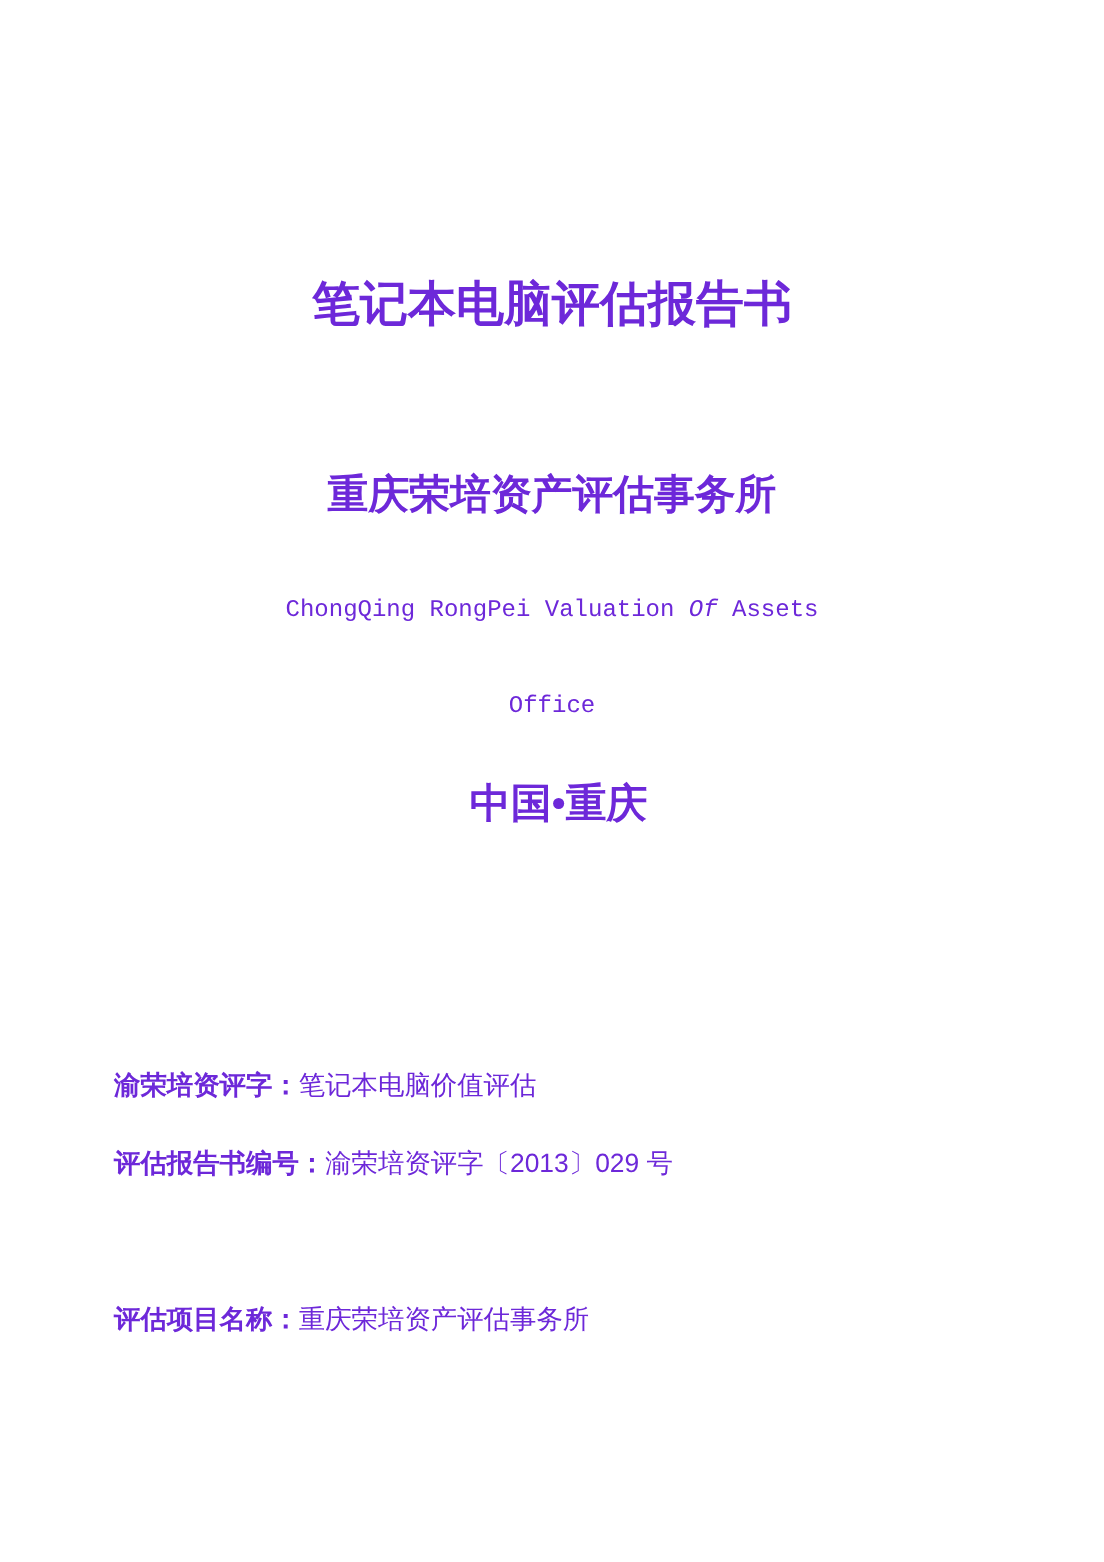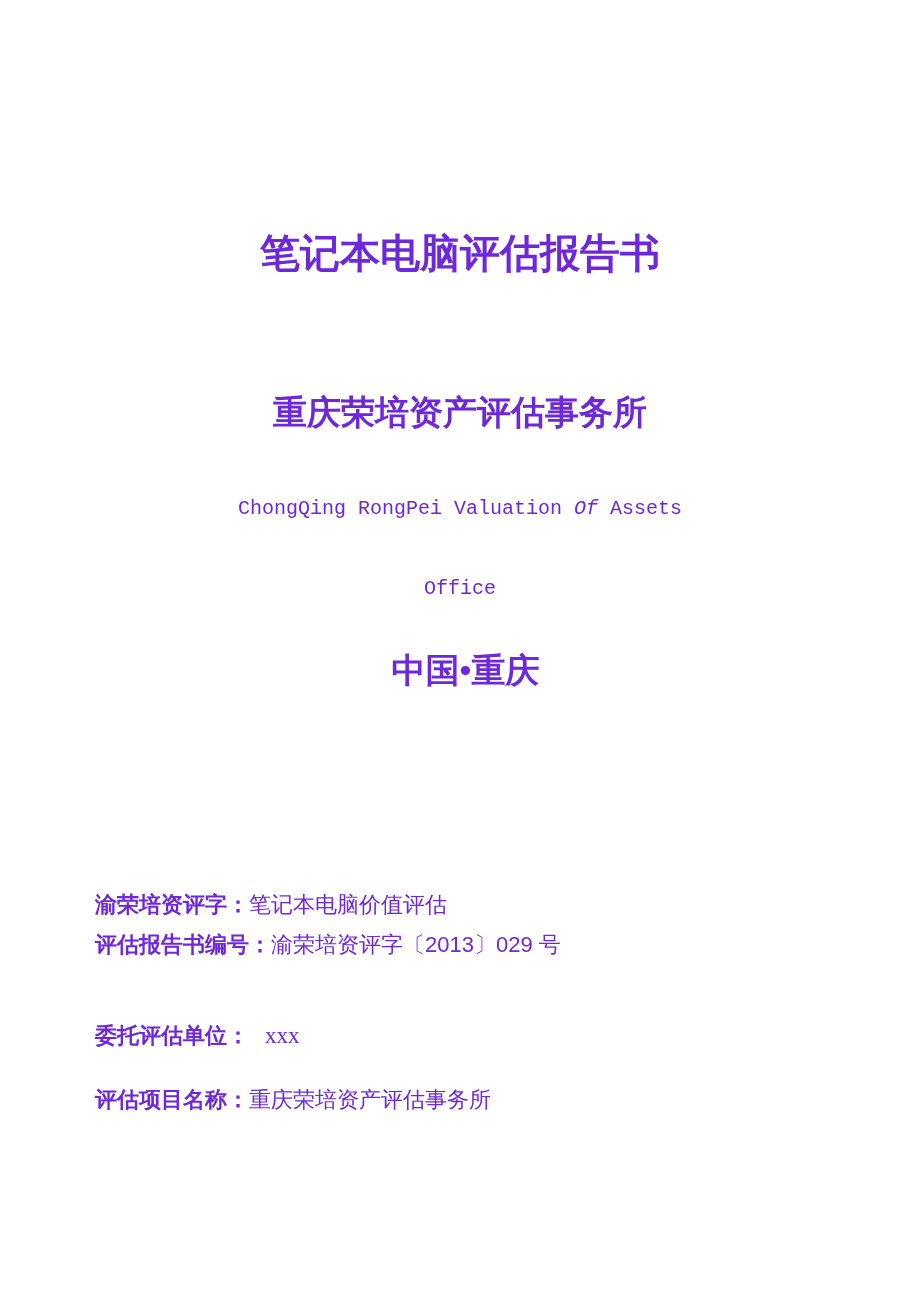--- a/index.html
+++ b/index.html
@@ -71,21 +71,21 @@
     line-height: 1.2;
     white-space: nowrap;
   }
   .field-row .field-label {
     font-weight: bold;
   }
   .field-row .field-value {
     font-weight: normal;
   }
   .field-row-1 { top: 892px; }
-  .field-row-2 { top: 932px; }
+  .field-row-2 { top: 957px; }
   .field-row-3 { top: 1022px; }
   .field-row-4 { top: 1087px; }
   .latin-value {
     font-family: "Liberation Serif", "DejaVu Serif", serif;
     font-size: 23px;
     margin-left: 16px;
   }
 </style>
 </head>
 <body>
@@ -103,21 +103,18 @@
   <div class="centered location">中国•重庆</div>
 
   <div class="field-row field-row-1">
     <span class="field-label">渝荣培资评字：</span><span class="field-value">笔记本电脑价值评估</span>
   </div>
 
   <div class="field-row field-row-2">
     <span class="field-label">评估报告书编号：</span><span class="field-value">渝荣培资评字〔2013〕029 号</span>
   </div>
 
-  <div class="field-row field-row-3">
-    <span class="field-label">委托评估单位：</span><span class="field-value latin-value">xxx</span>
-  </div>
 
   <div class="field-row field-row-4">
     <span class="field-label">评估项目名称：</span><span class="field-value">重庆荣培资产评估事务所</span>
   </div>
 
 </div>
 
 </body></html>

